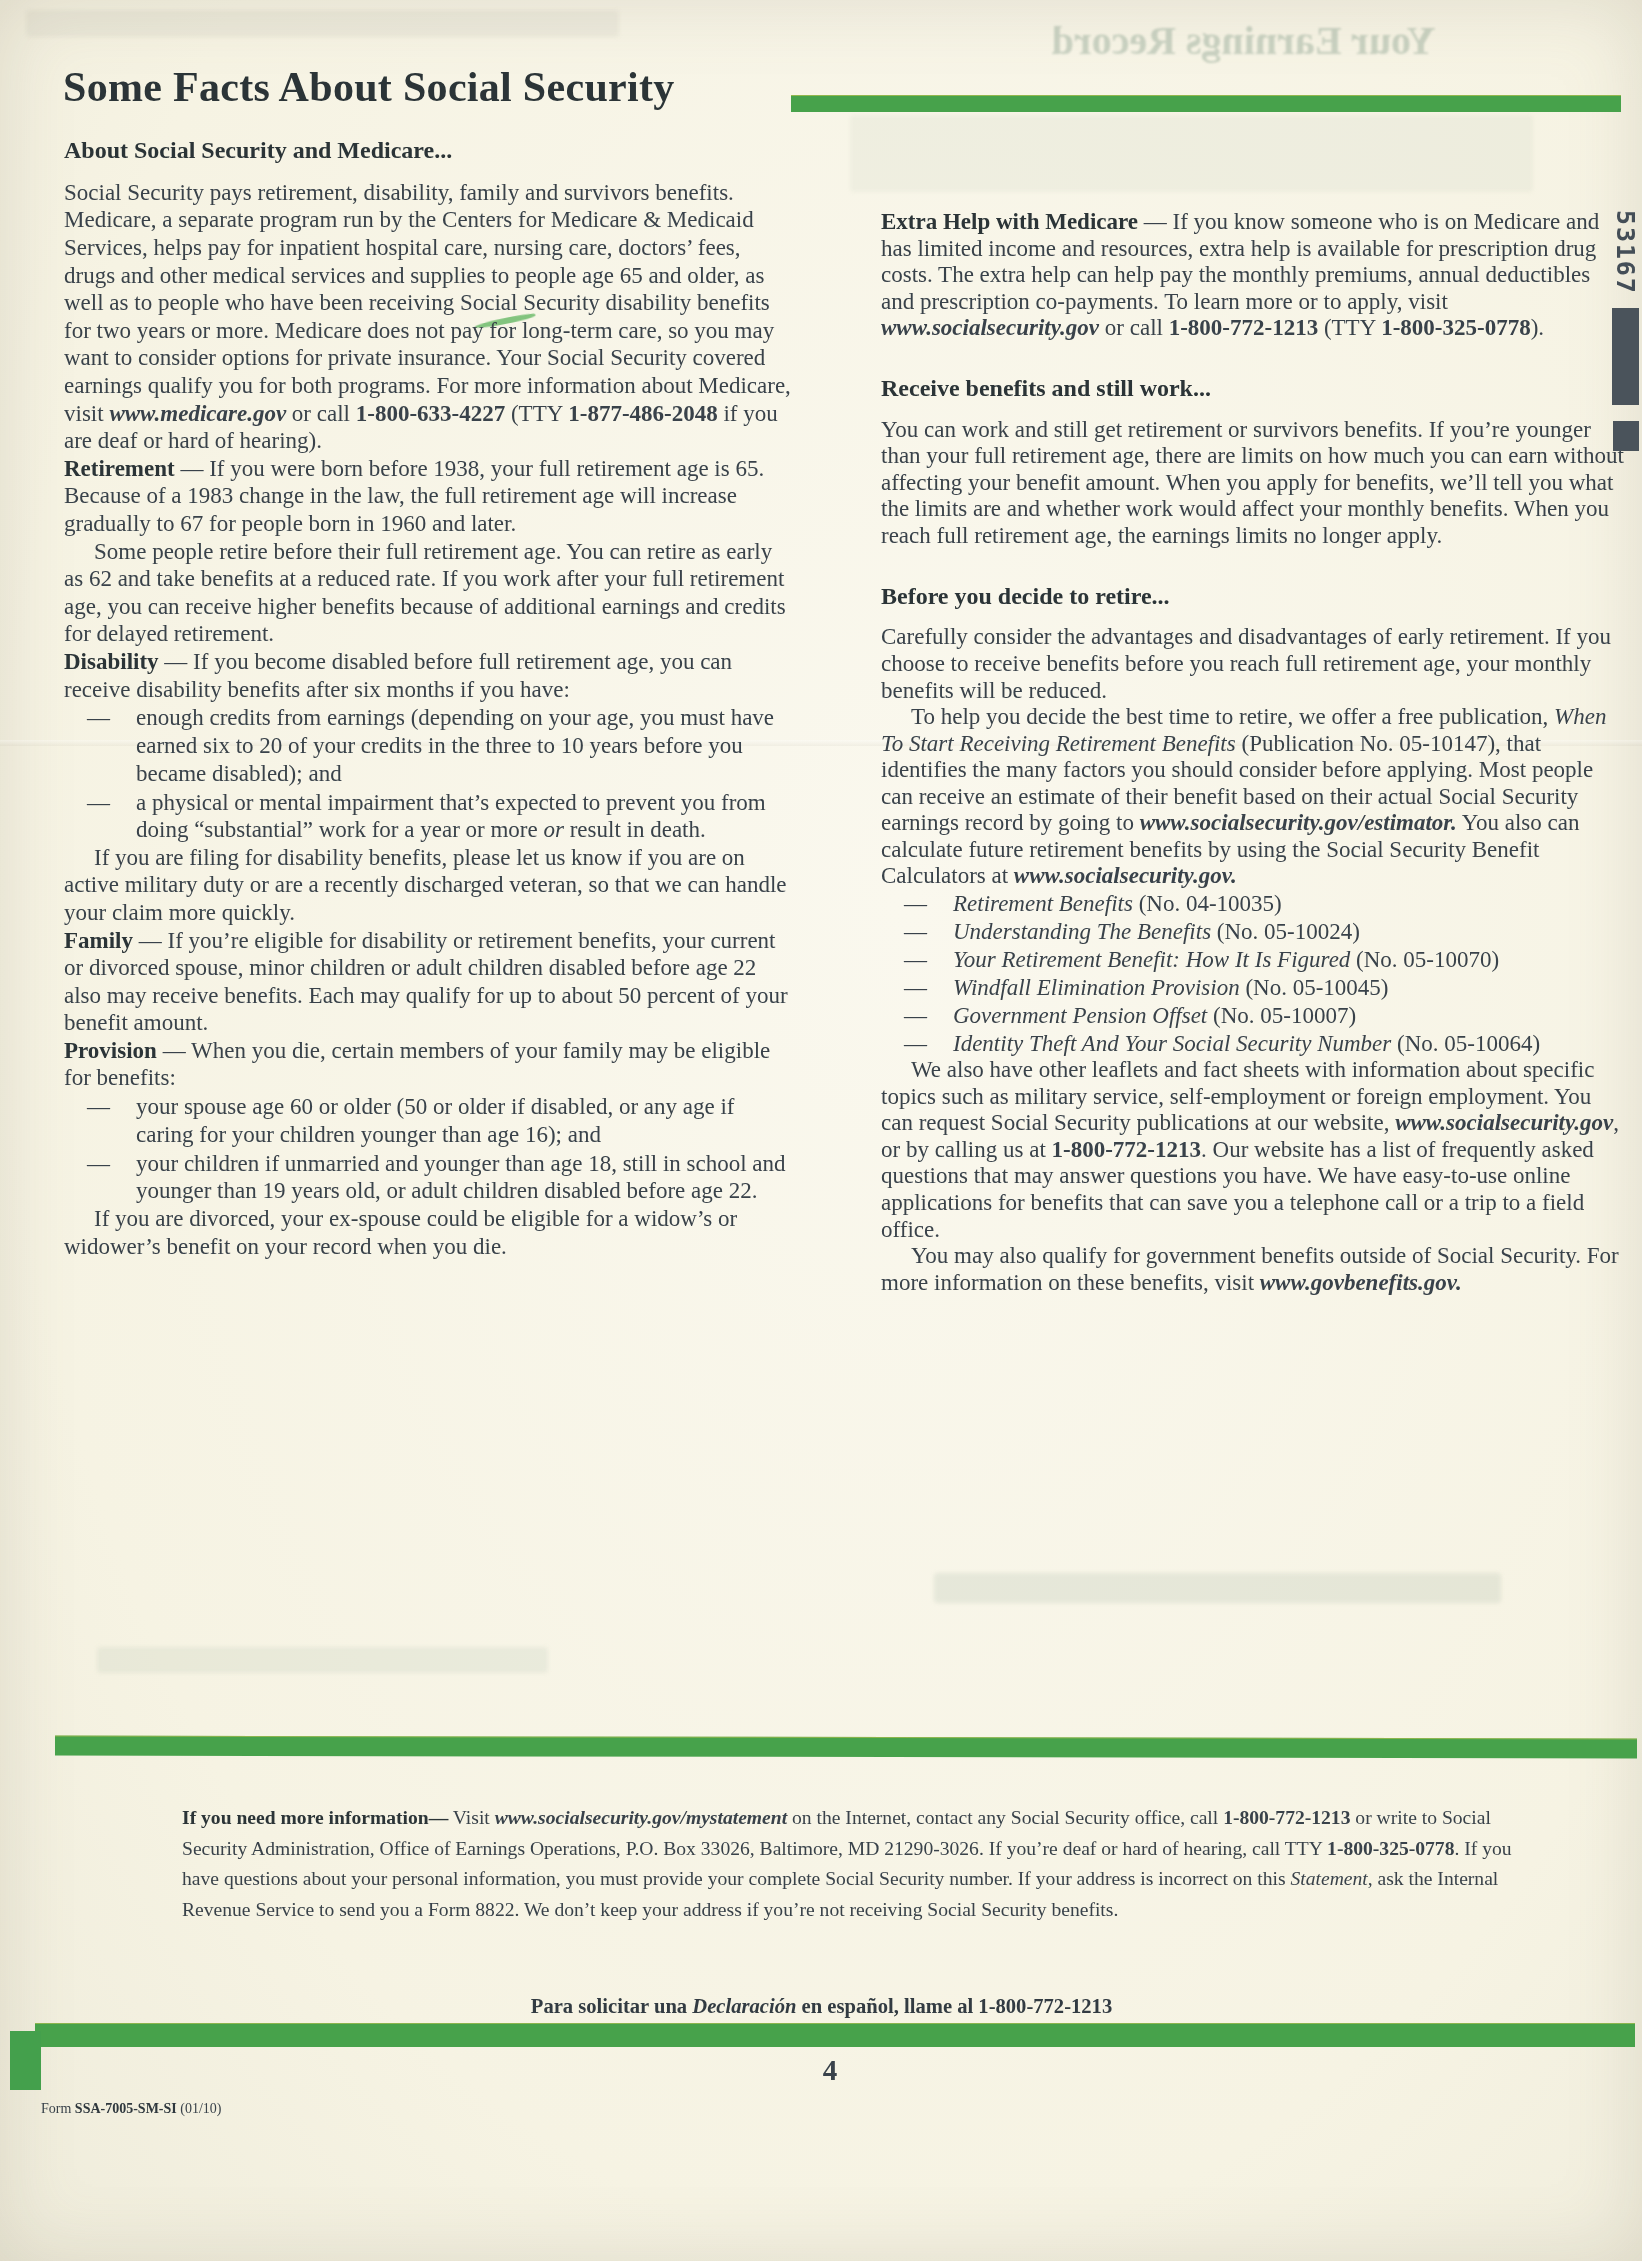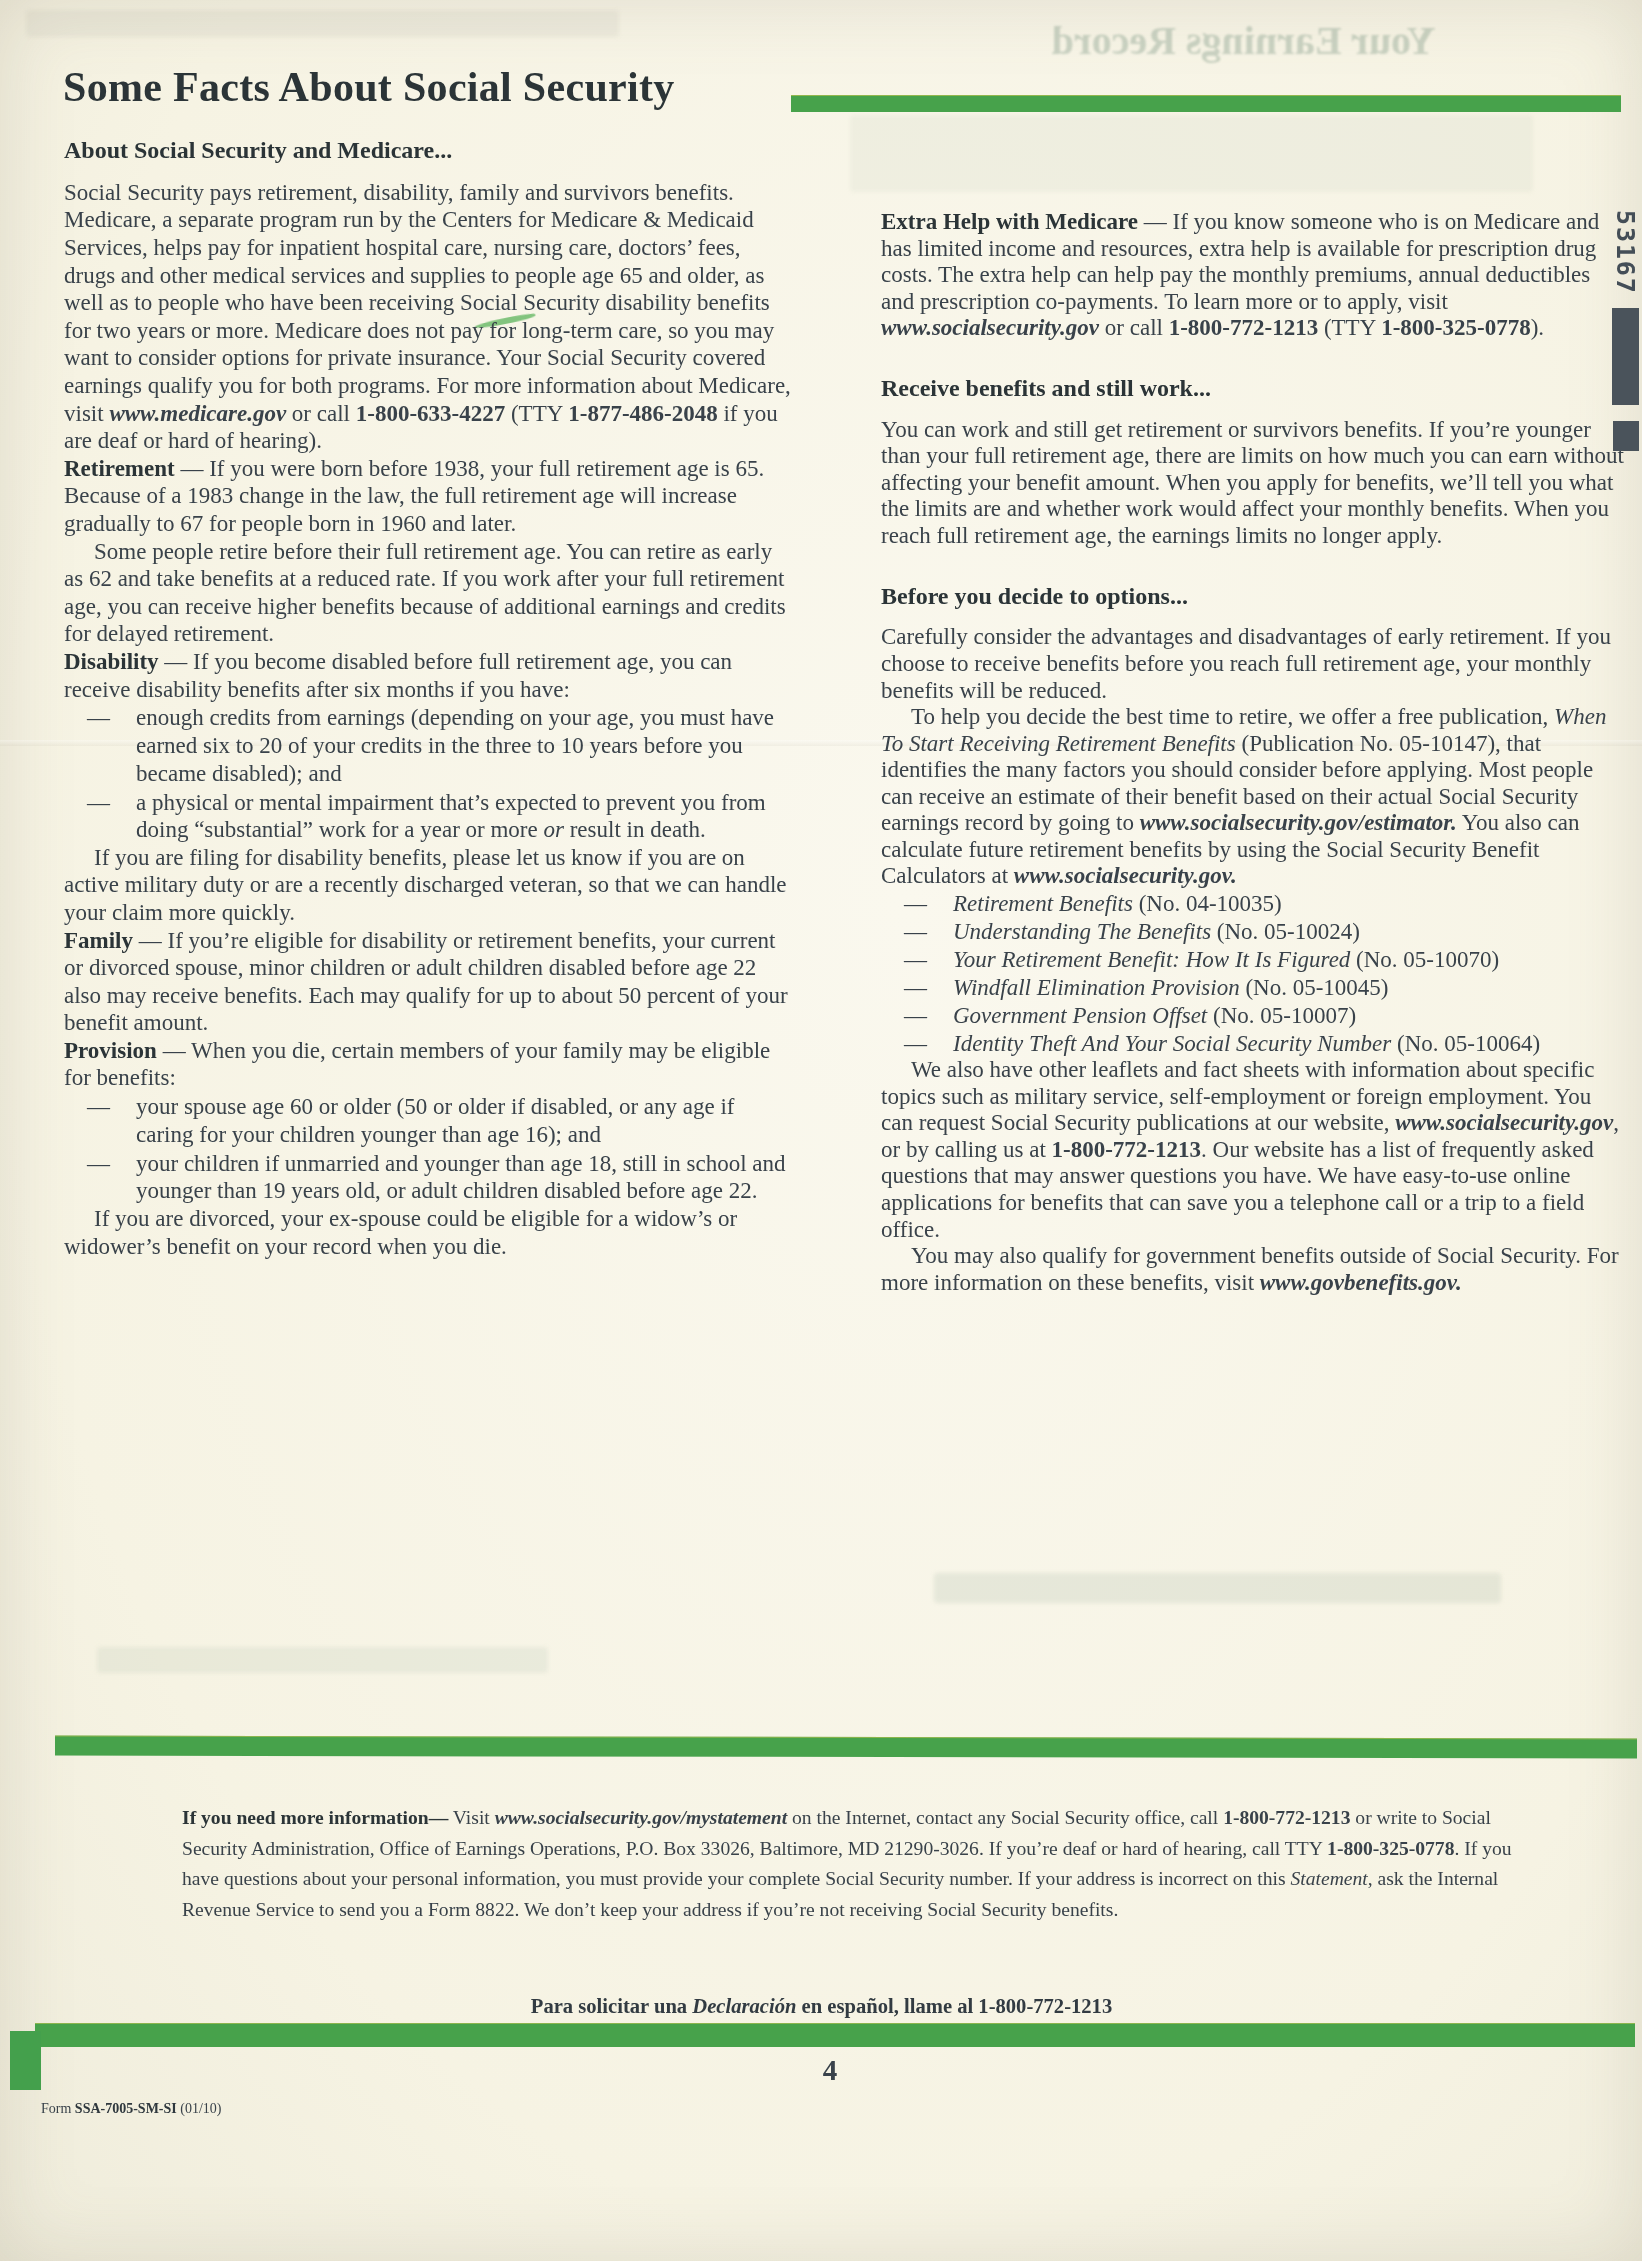--- a/index.html
+++ b/index.html
@@ -135,21 +135,21 @@
     <div class="bullet"><span class="marker">—</span><span>your children if unmarried and younger than age 18, still in school and younger than 19 years old, or adult children disabled before age 22.</span></div>
     <p class="para indent">If you are divorced, your ex-spouse could be eligible for a widow’s or widower’s benefit on your record when you die.</p>
   </div>
 
   <div class="col col-right">
     <p class="para"><span class="lead">Extra Help with Medicare</span><span> — </span><span>If you know someone who is on Medicare and has limited income and resources, extra help is available for prescription drug costs. The extra help can help pay the monthly premiums, annual deductibles and prescription co-payments. To learn more or to apply, visit </span><span class="url">www.socialsecurity.gov</span><span> or call </span><span class="phone">1-800-772-1213</span><span> (TTY </span><span class="phone">1-800-325-0778</span><span>).</span></p>
 
     <h2 class="sec-head">Receive benefits and still work...</h2>
     <p class="para">You can work and still get retirement or survivors benefits. If you’re younger than your full retirement age, there are limits on how much you can earn without affecting your benefit amount. When you apply for benefits, we’ll tell you what the limits are and whether work would affect your monthly benefits. When you reach full retirement age, the earnings limits no longer apply.</p>
 
-    <h2 class="sec-head">Before you decide to options...</h2>
+    <h2 class="sec-head">Before you decide to retire...</h2>
     <p class="para">Carefully consider the advantages and disadvantages of early retirement. If you choose to receive benefits before you reach full retirement age, your monthly benefits will be reduced.</p>
     <p class="para indent"><span>To help you decide the best time to retire, we offer a free publication, </span><i>When To Start Receiving Retirement Benefits</i><span> (Publication No. 05-10147), that identifies the many factors you should consider before applying. Most people can receive an estimate of their benefit based on their actual Social Security earnings record by going to </span><span class="url">www.socialsecurity.gov/estimator.</span><span> You also can calculate future retirement benefits by using the Social Security Benefit Calculators at </span><span class="url">www.socialsecurity.gov.</span></p>
 
     <div class="bullet"><span class="marker">—</span><span><i>Retirement Benefits</i><span> (No. 04-10035)</span></span></div>
     <div class="bullet"><span class="marker">—</span><span><i>Understanding The Benefits</i><span> (No. 05-10024)</span></span></div>
     <div class="bullet"><span class="marker">—</span><span><i>Your Retirement Benefit: How It Is Figured</i><span> (No. 05-10070)</span></span></div>
     <div class="bullet"><span class="marker">—</span><span><i>Windfall Elimination Provision</i><span> (No. 05-10045)</span></span></div>
     <div class="bullet"><span class="marker">—</span><span><i>Government Pension Offset</i><span> (No. 05-10007)</span></span></div>
     <div class="bullet"><span class="marker">—</span><span><i>Identity Theft And Your Social Security Number</i><span> (No. 05-10064)</span></span></div>
 

